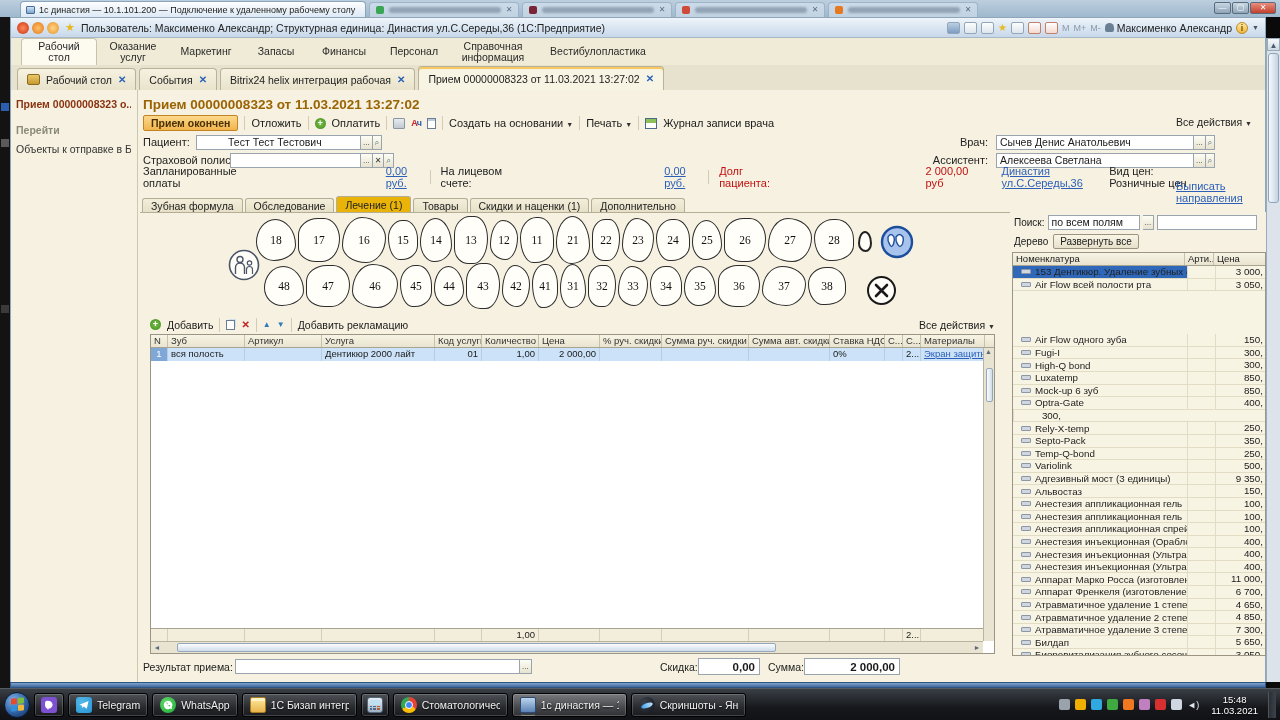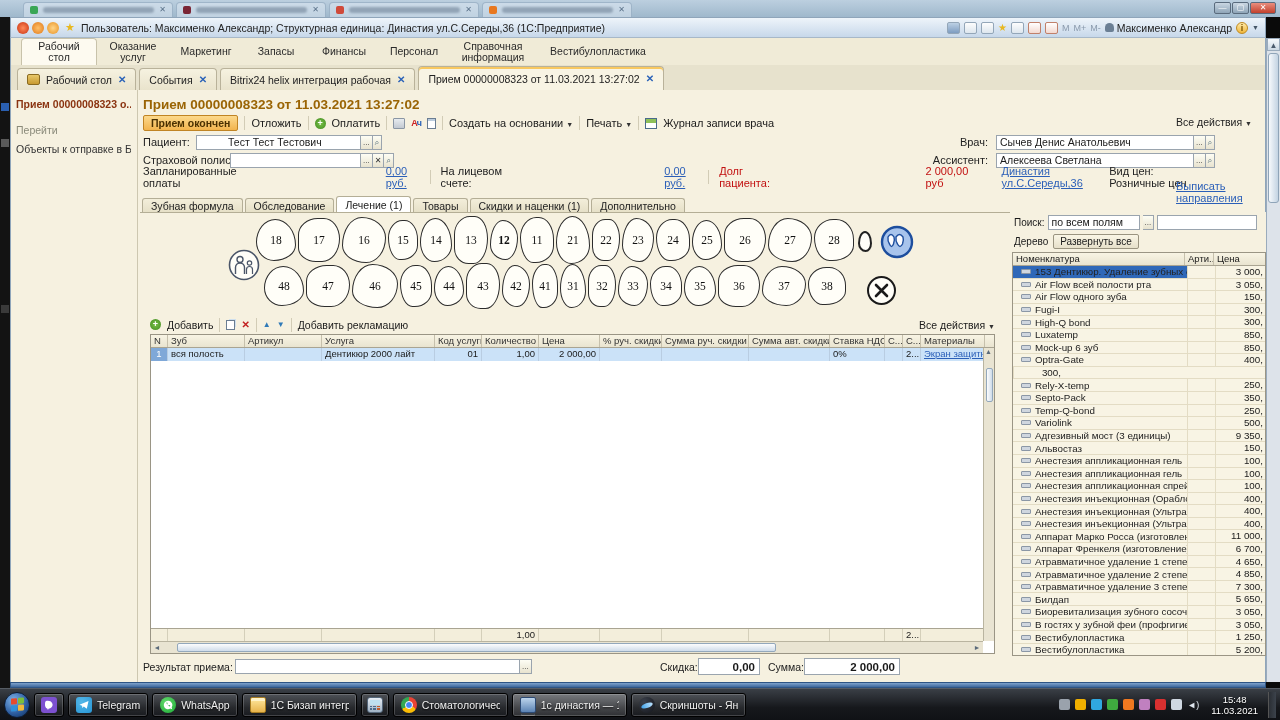--- a/index.html
+++ b/index.html
@@ -59,21 +59,21 @@
   .desk-ico{width:13px;height:11px;background:linear-gradient(#e8c86a,#c89a30);border:1px solid #8a6a20;border-radius:2px;}
 
   
   .left-strip{position:absolute;left:0;top:17px;width:10px;height:671px;background:#131313;}
   .left-strip .dot{position:absolute;left:1px;width:8px;height:8px;}
   .app-body{position:absolute;left:10px;top:90px;width:1256px;height:592px;background:#f6f1e0;
     border-left:1px solid #8fa5ba;border-right:1px solid #8fa5ba;}
   .sidebar{position:absolute;left:10px;top:90px;width:128px;height:592px;border-right:1px solid #cdc7b0;
     padding:8px 6px;font-size:10.5px;}
   .sb-title{color:#8a3310;font-weight:bold;margin-bottom:14px;white-space:nowrap;overflow:hidden;}
-  .sb-nav{color:#8a8a7a;margin-bottom:7px;}
+  .sb-nav{color:#8a8a7a;margin-bottom:7px;font-weight:bold;}
   .sb-link{color:#333;white-space:nowrap;overflow:hidden;}
 
   .main{position:absolute;left:138px;top:90px;width:1128px;height:592px;font-size:11px;}
   .form-title{position:absolute;left:5px;top:7px;font-size:13.5px;font-weight:bold;color:#9a6404;}
   .all-actions-top{position:absolute;right:14px;top:26px;font-size:10.5px;color:#222;white-space:nowrap;}
   .caret{font-size:7px;color:#333;}
 
   .cmdbar{position:absolute;left:5px;top:24px;height:18px;display:flex;align-items:center;gap:6px;white-space:nowrap;}
   .btn-finish{background:linear-gradient(#fcd98c,#f2b44e);border:1px solid #c08424;border-radius:2px;
     padding:1px 7px;font-weight:bold;color:#4a3000;font-size:10.5px;}
@@ -94,21 +94,21 @@
   .fbtn{height:15px;border:1px solid #9aa4ae;border-left:none;background:linear-gradient(#fdfdf4,#e8e3cf);
     font-size:8px;line-height:13px;padding:0 2px;color:#333;}
   .mag{color:#356;}
   .link{color:#2b5fb8;text-decoration:underline;}
   .redtx{color:#c21010;}
 
   
   .tabstrip{position:absolute;left:4px;top:106px;display:flex;gap:2px;align-items:flex-end;height:17px;}
   .tab{height:15px;padding:1px 8px;font-size:10.5px;background:linear-gradient(#f3eeda,#e5dfc6);
     border:1px solid #b4ae96;border-bottom:none;border-radius:3px 3px 0 0;color:#222;display:flex;align-items:center;}
-  .tab.active{background:#ffffff;height:17px;font-weight:normal;}
+  .tab.active{background:#eab308;height:17px;font-weight:normal;}
 
   .panel{position:absolute;left:2px;top:122px;width:870px;height:445px;border-top:1px solid #b4ae96;background:#f6f1e0;}
 
   
   .chart{position:absolute;left:0;top:0;width:870px;height:100px;}
   .person-ico{position:absolute;left:88px;top:36px;}
   .tooth-rows{position:absolute;left:120px;top:4px;width:590px;}
   .trow{display:flex;justify-content:center;align-items:center;height:46px;}
   .tooth{background:#fffef8;border:1.6px solid #2c2c2c;display:flex;align-items:center;justify-content:center;
     font-family:"Liberation Serif",serif;font-size:11.5px;color:#111;margin:0 1px;flex:none;}
@@ -188,20 +188,24 @@
   .trayic{width:11px;height:11px;border-radius:2px;}
   .clock{color:#fff;font-size:9.5px;text-align:center;line-height:11px;margin:0 6px 0 8px;text-shadow:0 1px 2px #000;}
   .showdesk{width:8px;height:26px;background:linear-gradient(90deg,#2a2e34,#3c434c);border-left:1px solid #555;}
 </style>
 </head>
 <body>
 
 <div id="screen">
 
   <div class="browser-bar">
+    <div class="rdp-tab">
+      <span class="rdp-fav"></span>
+      <span>1с династия — 10.1.101.200 — Подключение к удаленному рабочему столу</span>
+    </div>
     <div id="blurredTabs" style="display:flex;">
         <div class="btab">
           <span class="fav" style="background: rgb(58, 166, 85);"></span>
           <span class="blurline"></span>
           <span class="bclose">✕</span>
         </div>
         <div class="btab">
           <span class="fav" style="background: rgb(122, 37, 53);"></span>
           <span class="blurline"></span>
           <span class="bclose">✕</span>
@@ -394,21 +398,21 @@
           </svg>
         </div>
         <div class="tooth-rows">
           <div class="trow" id="upperRow">
               <div class="tooth s0" style="width: 40px; height: 42px;">18</div>
               <div class="tooth s1" style="width: 42px; height: 44px;">17</div>
               <div class="tooth s2" style="width: 44px; height: 46px;">16</div>
               <div class="tooth s3" style="width: 30px; height: 40px;">15</div>
               <div class="tooth s0" style="width: 32px; height: 44px;">14</div>
               <div class="tooth s1" style="width: 34px; height: 48px;">13</div>
-              <div class="tooth s2" style="width: 28px; height: 40px; font-weight: bold;">12</div>
+              <div class="tooth s2" style="width: 28px; height: 40px;">12</div>
               <div class="tooth s3" style="width: 34px; height: 46px;">11</div>
               <div class="tooth s0" style="width: 34px; height: 48px;">21</div>
               <div class="tooth s1" style="width: 28px; height: 42px;">22</div>
               <div class="tooth s2" style="width: 32px; height: 44px;">23</div>
               <div class="tooth s3" style="width: 34px; height: 42px;">24</div>
               <div class="tooth s0" style="width: 30px; height: 40px;">25</div>
               <div class="tooth s1" style="width: 42px; height: 44px;">26</div>
               <div class="tooth s2" style="width: 44px; height: 44px;">27</div>
               <div class="tooth s3" style="width: 40px; height: 42px;">28</div>
             </div>
@@ -567,21 +571,21 @@
             <div class="cat-price">3 000,</div>
           </div>
           <div class="cat-row" style="height: 12.6px;">
             <div class="selwrap" style="display: flex; align-items: center; flex: 1 1 0%; overflow: hidden; height: 100%;">
               <span class="cat-ic"></span>
               <span class="cat-name">Air Flow всей полости рта</span>
             </div>
             <div class="cat-art"></div>
             <div class="cat-price">3 050,</div>
           </div>
-          <div class="cat-row" style="height: 12.6px;">
+          <div class="cat-row" style="height: 12.6px; margin-top: 43px;">
             <div class="selwrap" style="display: flex; align-items: center; flex: 1 1 0%; overflow: hidden; height: 100%;">
               <span class="cat-ic"></span>
               <span class="cat-name">Air Flow одного зуба</span>
             </div>
             <div class="cat-art"></div>
             <div class="cat-price">150,</div>
           </div>
           <div class="cat-row" style="height: 12.6px;">
             <div class="selwrap" style="display: flex; align-items: center; flex: 1 1 0%; overflow: hidden; height: 100%;">
               <span class="cat-ic"></span>

